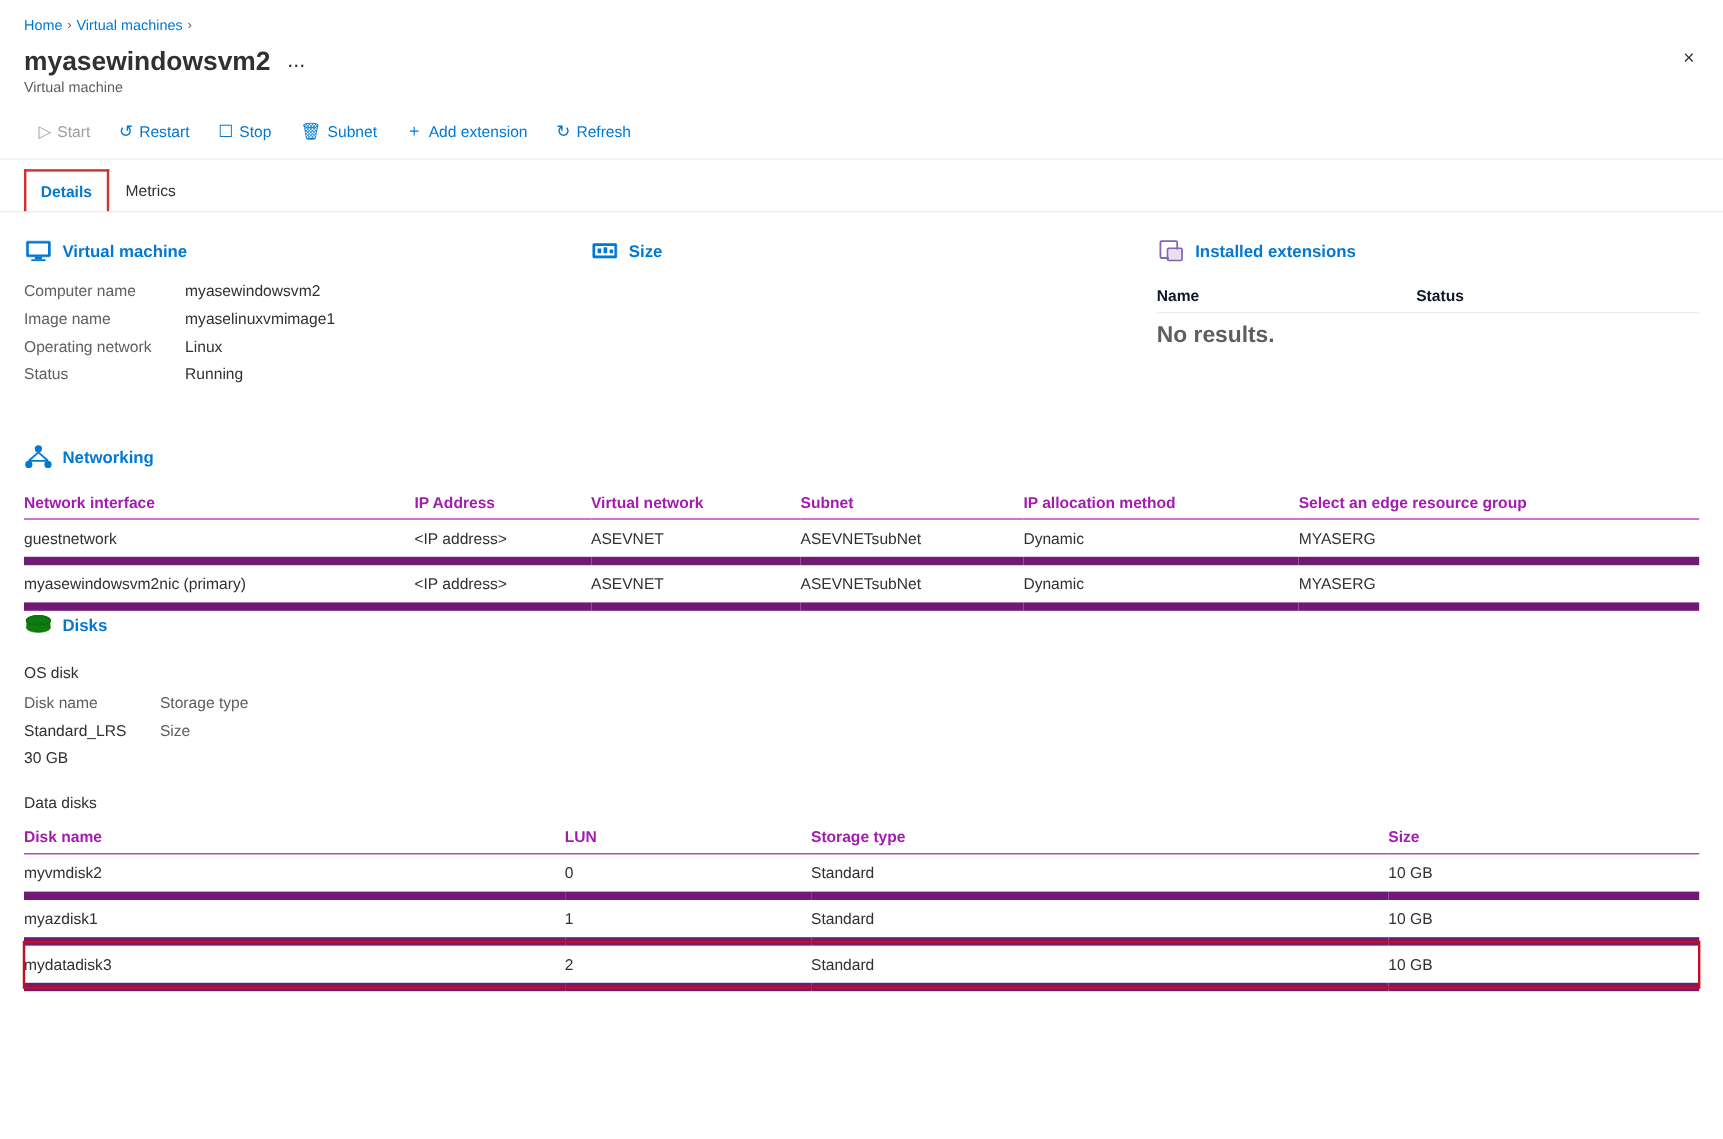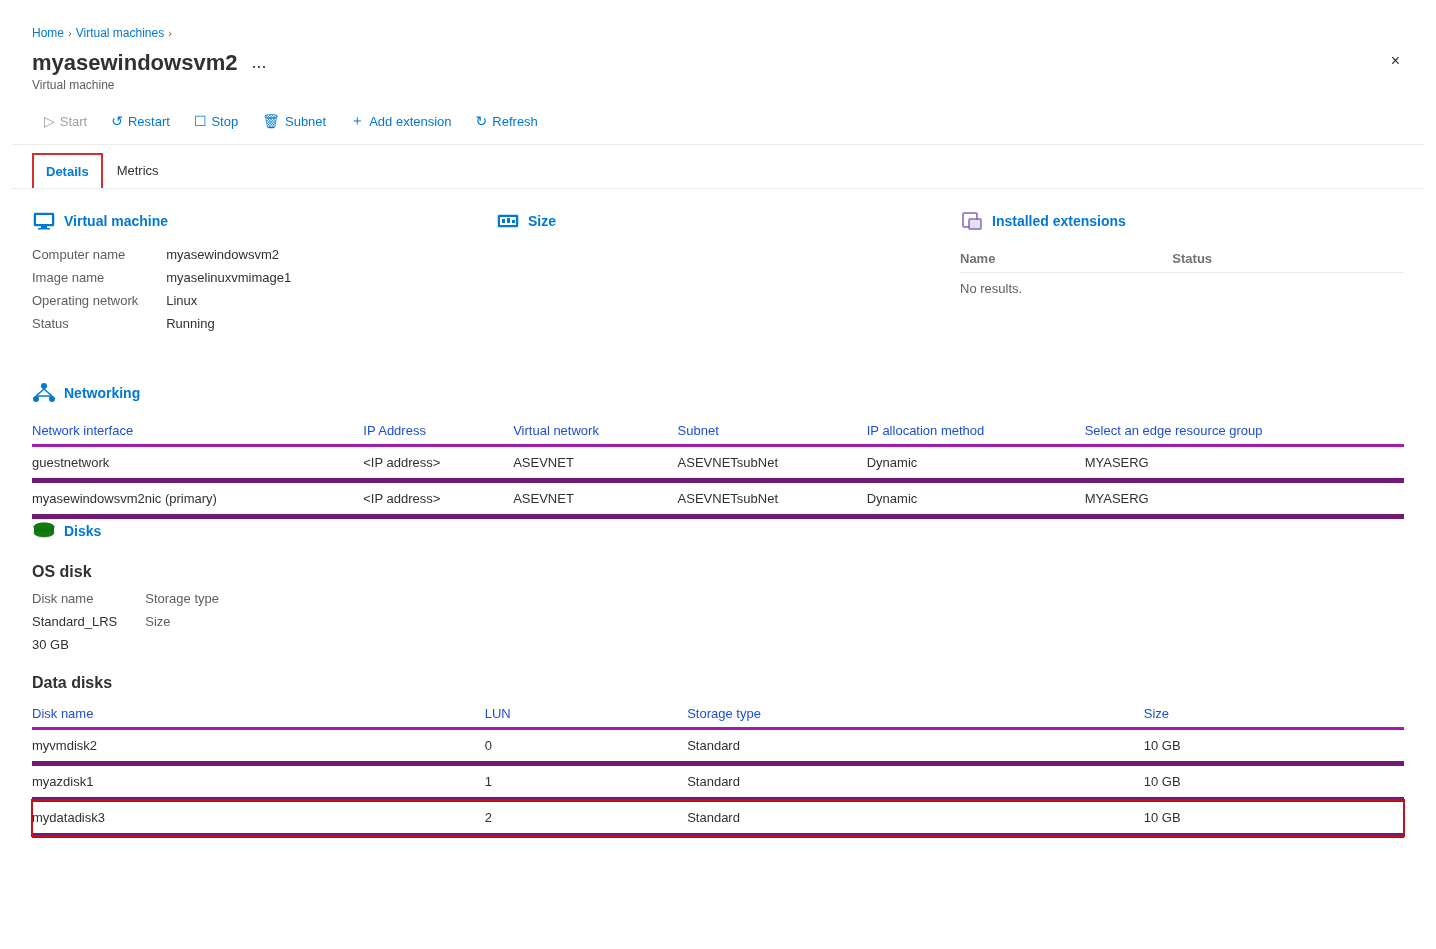--- a/index.html
+++ b/index.html
@@ -1,18 +1,18 @@
 <!DOCTYPE html>
 <html><head>
   <meta charset="utf-8">
   <style>
     * { box-sizing: border-box; margin: 0; padding: 0; }
     body { font-family: 'Segoe UI', Arial, sans-serif; font-size: 13px; color: #323130; background: #fff; }
 
-    .page { width: 1436px; min-height: 949px; background: #fff; padding: 12px; position: relative; }
+    .page { width: 1436px; min-height: 949px; background: #fff; padding: 0; position: relative; }
 
     
     .breadcrumb { display: flex; align-items: center; gap: 4px; padding: 14px 20px 4px 20px; font-size: 12px; color: #0078d4; }
     .breadcrumb span { color: #605e5c; }
     .breadcrumb a { color: #0078d4; text-decoration: none; }
     .chevron { color: #605e5c; font-size: 11px; }
 
     
     .header { padding: 4px 20px 8px 20px; display: flex; align-items: flex-start; justify-content: space-between; }
     .header-left { display: flex; align-items: center; gap: 8px; }
@@ -46,34 +46,34 @@
     
     .info-grid { display: grid; grid-template-columns: auto 1fr; gap: 4px 28px; }
     .info-label { color: #605e5c; font-size: 13px; padding: 2px 0; }
     .info-value { color: #323130; font-size: 13px; padding: 2px 0; }
 
     
     .section-block { margin-bottom: 24px; }
 
     
     .data-table { width: 100%; border-collapse: collapse; }
-    .data-table th { text-align: left; font-weight: 400; font-size: 13px; color: #1d4ed8; padding: 6px 12px 6px 0; border-bottom: 3px solid #a21caf; }
-    .data-table td { text-align: left; font-size: 13px; color: #323130; padding: 8px 12px 8px 0; border-bottom: 5px solid #701a75; }
+    .data-table th { text-align: left; font-weight: 700; font-size: 13px; color: #a21caf; padding: 6px 12px 6px 0; border-bottom: 1px solid #a21caf; }
+    .data-table td { text-align: left; font-size: 13px; color: #323130; padding: 8px 12px 8px 0; border-bottom: 7px solid #701a75; }
 
     
     .networking-section { }
 
     
     .disks-section { margin-bottom: 24px; }
-    .sub-section-title { font-weight: 700; font-size: 16px; margin-bottom: 8px; margin-top: 20px; }
+    .sub-section-title { font-weight: 400; font-size: 13px; margin-bottom: 8px; margin-top: 20px; }
 
     
     .ext-table { width: 100%; border-collapse: collapse; }
-    .ext-table th { text-align: left; font-weight: 600; font-size: 13px; color: #737373; padding: 6px 12px 6px 0; border-bottom: 1px solid #edebe9; }
-    .ext-table td { text-align: left; font-size: 13px; color: #605e5c; padding: 8px 12px 8px 0; }
+    .ext-table th { text-align: left; font-weight: 600; font-size: 13px; color: #0f172a; padding: 6px 12px 6px 0; border-bottom: 1px solid #edebe9; }
+    .ext-table td { text-align: left; font-size: 19px; color: #605e5c; padding: 8px 12px 8px 0; font-weight: bold; }
   </style>
 </head>
 <body>
 
 <div class="page">
 
   <div class="breadcrumb">
     <a href="#">Home</a>
     <span class="chevron">›</span>
     <a href="#">Virtual machines</a>

